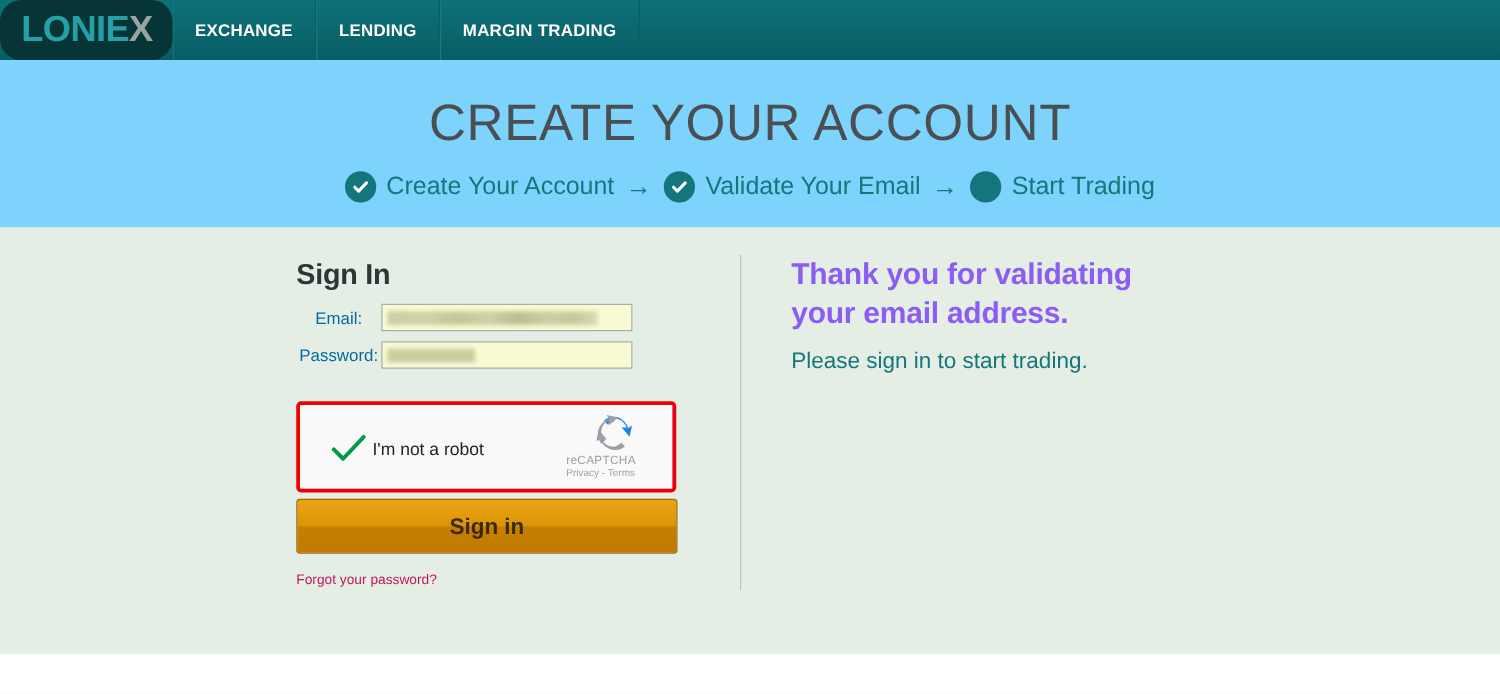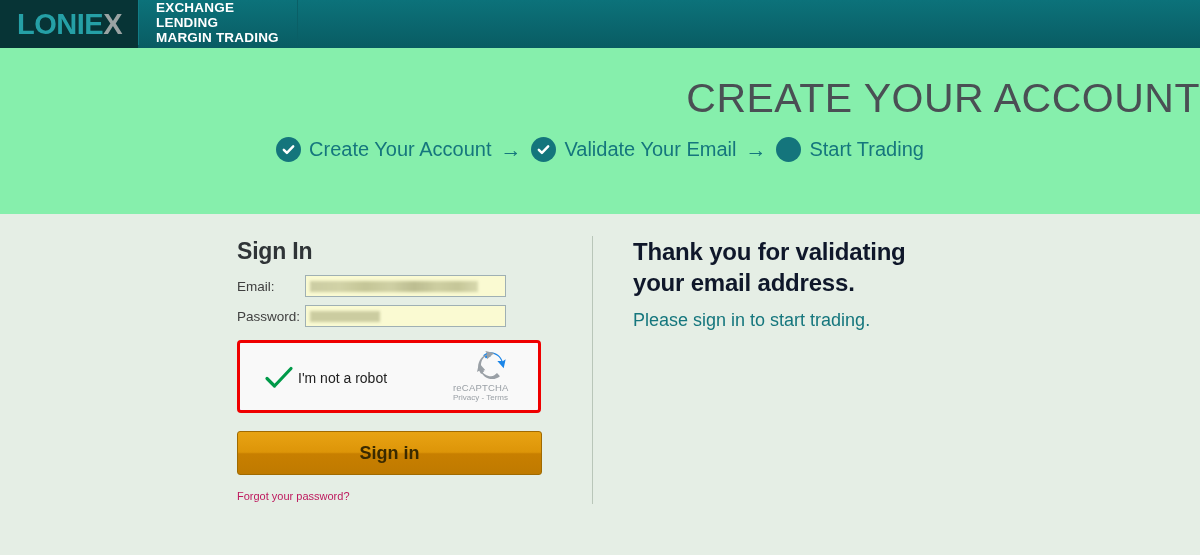--- a/index.html
+++ b/index.html
@@ -26,37 +26,37 @@
     overflow: hidden;
   }
   .logo-block {
     width: 138px;
     background: #073436;
     display: flex;
     align-items: center;
     justify-content: flex-end;
     overflow: hidden;
     flex: 0 0 138px;
+    border-radius: 17px;
   }
   .logo-text {
     font-size: 29px;
     font-weight: bold;
     letter-spacing: -0.5px;
     color: #25a0a6;
     margin-right: 16px;
     white-space: nowrap;
     font-family: "Liberation Sans", sans-serif;
   }
   .logo-text .x-half {
     color: #9aa3a3;
   }
   .nav-tabs {
     display: flex;
     align-items: stretch;
-    flex-direction: column;
   }
   .nav-tab {
     display: flex;
     align-items: center;
     padding: 0 18px;
     color: #ffffff;
     font-size: 13.5px;
     font-weight: bold;
     letter-spacing: 0.2px;
     border-right: 1px solid #0a5f66;
@@ -87,23 +87,23 @@
     left: 6px;
   }
   .nav-right a {
     color: #ffffff;
     text-decoration: underline;
     cursor: pointer;
   }
 
   
   .hero {
-    background: #86efac;
-    height: 166px;
-    text-align: right;
+    background: #7dd3fc;
+    height: 134px;
+    text-align: center;
     position: relative;
   }
   .page-title {
     margin: 0;
     padding-top: 26px;
     font-size: 41px;
     font-weight: 300;
     color: #4a4f54;
     letter-spacing: 0.5px;
     line-height: 1.2;
@@ -177,22 +177,22 @@
     letter-spacing: -0.2px;
   }
   .field-row {
     display: flex;
     align-items: center;
     margin-bottom: 8px;
   }
   .field-label {
     width: 68px;
     font-size: 13.5px;
-    color: #404040;
-    text-align: left;
+    color: #0369a1;
+    text-align: center;
   }
   .field-input {
     width: 199px;
     height: 20px;
     border: 1px solid #9fb0b4;
     background: #fafad2;
     position: relative;
     overflow: hidden;
     cursor: text;
   }
@@ -207,21 +207,21 @@
   }
   .redact.email { width: 168px;
     background: linear-gradient(90deg,#c9caa0 0%,#cfd0a4 18%,#c2c394 33%,#cdcea2 48%,#b9ba8d 62%,#cbcc9f 76%,#c3c496 88%,#d6d7ac 100%);
   }
   .redact.password { width: 70px; background: #c9ca9e; }
 
   
   .captcha-wrap {
     position: absolute;
     left: 0px;
-    top: 102px;
+    top: 115px;
     width: 304px;
     height: 73px;
     border: 3px solid #ef0000;
     border-radius: 4px;
     box-sizing: border-box;
     background: #d946ef;
     overflow: hidden;
   }
   .captcha-inner {
     position: relative;
@@ -297,21 +297,21 @@
   .msg-col {
     position: absolute;
     left: 633px;
     top: 22px;
     width: 400px;
   }
   .msg-title {
     margin: 0;
     font-size: 24px;
     font-weight: bold;
-    color: #0f172a;
+    color: #8b5cf6;
     line-height: 31px;
     letter-spacing: -0.2px;
   }
   .msg-sub {
     margin: 10px 0 0 0;
     font-size: 18px;
     color: #15767d;
     line-height: 24px;
   }
 </style>

